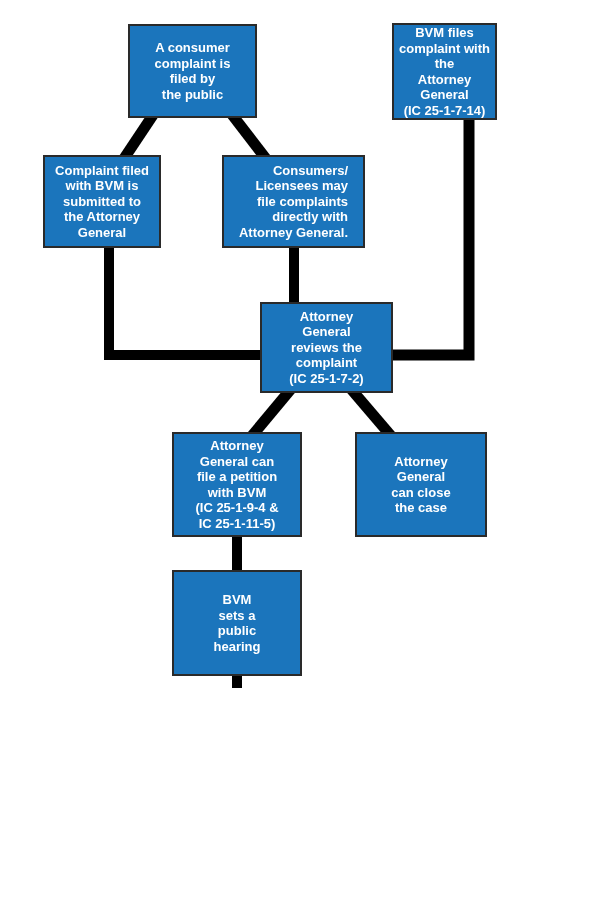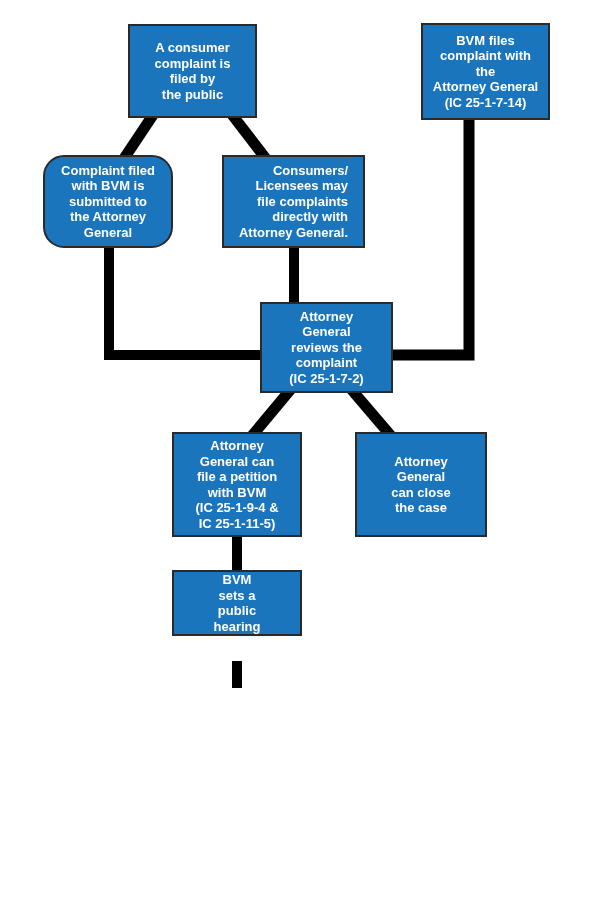--- a/index.html
+++ b/index.html
@@ -26,27 +26,27 @@
     font-size: 13px;
     line-height: 15.5px;
     text-align: center;
     display: flex;
     align-items: center;
     justify-content: center;
     white-space: pre-line;
     padding: 2px;
   }
   .n1 { left: 128px; top: 24px;  width: 129px; height: 94px;  }
-  .n2 { left: 421px; top: 23px;  width: 129px; height: 97px;  }
-  .n3 { left: 43px;  top: 155px; width: 130px; height: 93px; border-radius: 21px;  }
+  .n2 { left: 392px; top: 23px;  width: 105px; height: 97px;  }
+  .n3 { left: 43px;  top: 155px; width: 118px; height: 93px;  }
   .n4 { left: 222px; top: 155px; width: 143px; height: 93px; text-align: right;  }
   .n5 { left: 260px; top: 302px; width: 133px; height: 91px;  }
   .n6 { left: 172px; top: 432px; width: 130px; height: 105px; }
   .n7 { left: 355px; top: 432px; width: 132px; height: 105px; }
-  .n8 { left: 172px; top: 570px; width: 130px; height: 66px;  }
+  .n8 { left: 172px; top: 570px; width: 130px; height: 106px;  }
   .n9 { left: 172px; top: 686px; width: 131px; height: 182px; }
 </style>
 </head>
 <body>
 
 <div class="canvas">
 
   <svg class="edges-layer" width="612" height="918" viewBox="0 0 612 918" xmlns="http://www.w3.org/2000/svg">
 
     <line x1="155" y1="112" x2="123" y2="160" stroke="#000000" stroke-width="11"></line>

